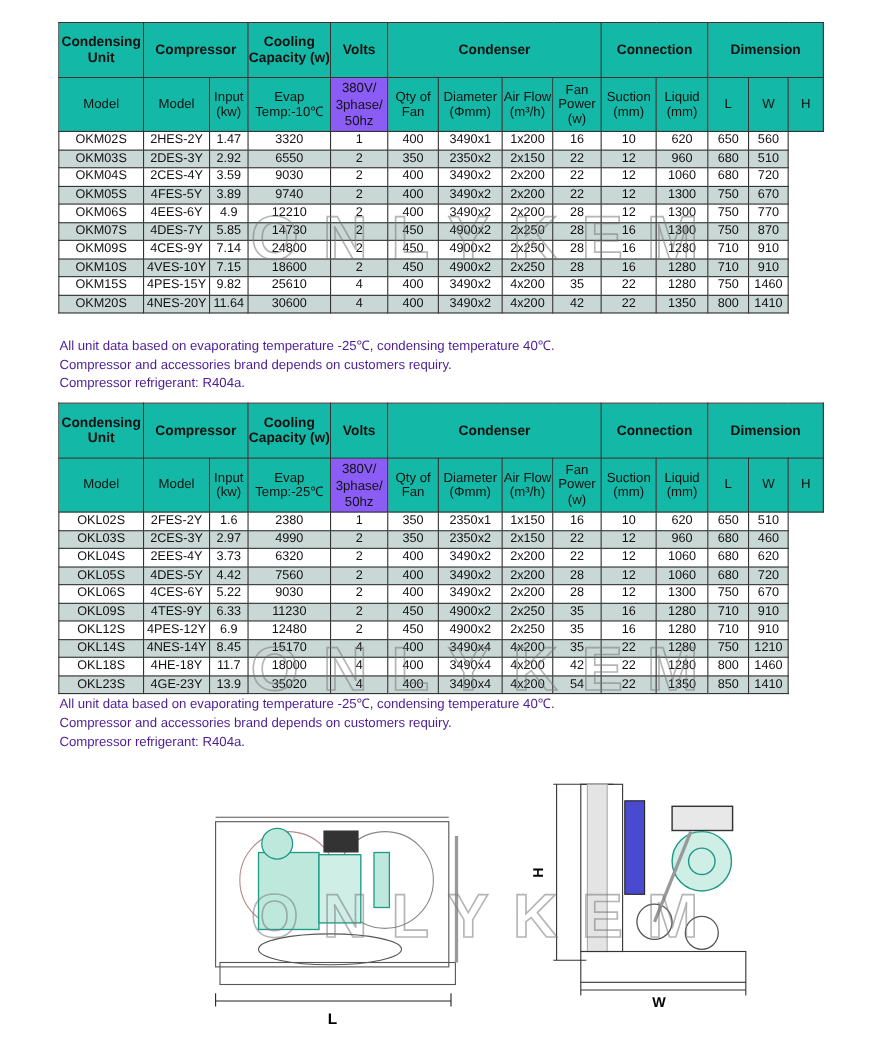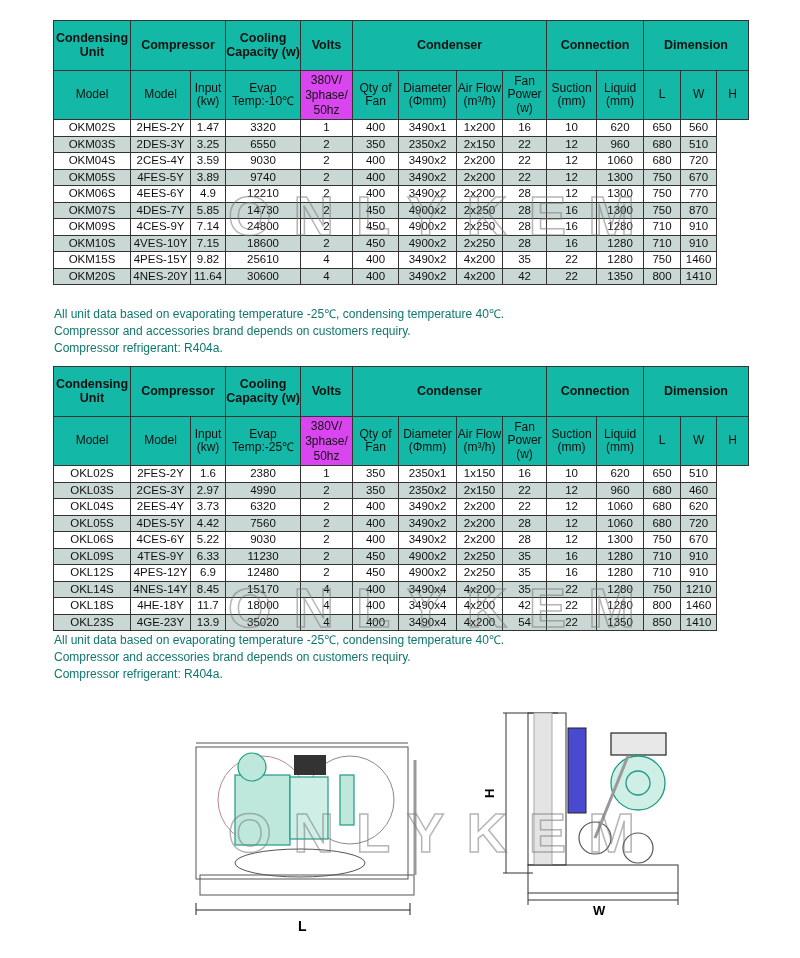--- a/index.html
+++ b/index.html
@@ -6,24 +6,24 @@
   body { width: 800px; height: 958px; position: relative; overflow: hidden;
          font-family: "Liberation Sans", sans-serif; color: #111; }
   .spec { position: absolute; left: 53px; width: 696px; border-collapse: collapse;
           table-layout: fixed; font-size: 11.5px; }
   .spec td, .spec th { border: 1.5px solid #333; text-align: center; padding: 0; line-height: 1.1; }
   .spec th { font-weight: bold; font-size: 12.5px; background: #14b8a6; }
   .spec .sub th { font-weight: normal; font-size: 12px; }
   .spec tbody tr { height: 16.5px; }
   .spec tbody tr.alt td.d { background: #c9d7d5; }
   .spec tbody td { background: #fff; }
-  .spec td.volts { background: #d946ef; font-size: 12px; line-height: 1.25; }
+  .spec td.volts { background: #8b5cf6; font-size: 12px; line-height: 1.25; }
   #t1 { top: 20px; }
   #t2 { top: 366px; }
-  .notes { position: absolute; left: 54px; font-size: 12px; line-height: 17px; color: #0f766e; }
+  .notes { position: absolute; left: 54px; font-size: 12px; line-height: 17px; color: #4c1d95; }
   #n1 { top: 306px; }
   #n2 { top: 632px; }
   .watermark { position: absolute; font-size: 56px; letter-spacing: 22px; color: transparent;
                -webkit-text-stroke: 1.5px rgba(120,120,120,0.55); font-weight: bold; pointer-events: none; text-align: right; }
   #wm1 { left: 228px; top: 183px; }
   #wm2 { left: 228px; top: 575px; }
   #wm3 { left: 228px; top: 800px; }
   .drawing { position: absolute; }
 </style>
 </head>
@@ -84,21 +84,21 @@
         <td class="d">1x200</td>
         <td class="d">16</td>
         <td class="d">10</td>
         <td class="d">620</td>
         <td class="d">650</td>
         <td class="d">560</td>
       </tr>
       <tr class="alt">
         <td class="d">OKM03S</td>
         <td class="d">2DES-3Y</td>
-        <td class="d">3.25</td>
+        <td class="d">2.92</td>
         <td class="d">6550</td>
         <td class="d">2</td>
         <td class="d">350</td>
         <td class="d">2350x2</td>
         <td class="d">2x150</td>
         <td class="d">22</td>
         <td class="d">12</td>
         <td class="d">960</td>
         <td class="d">680</td>
         <td class="d">510</td>

